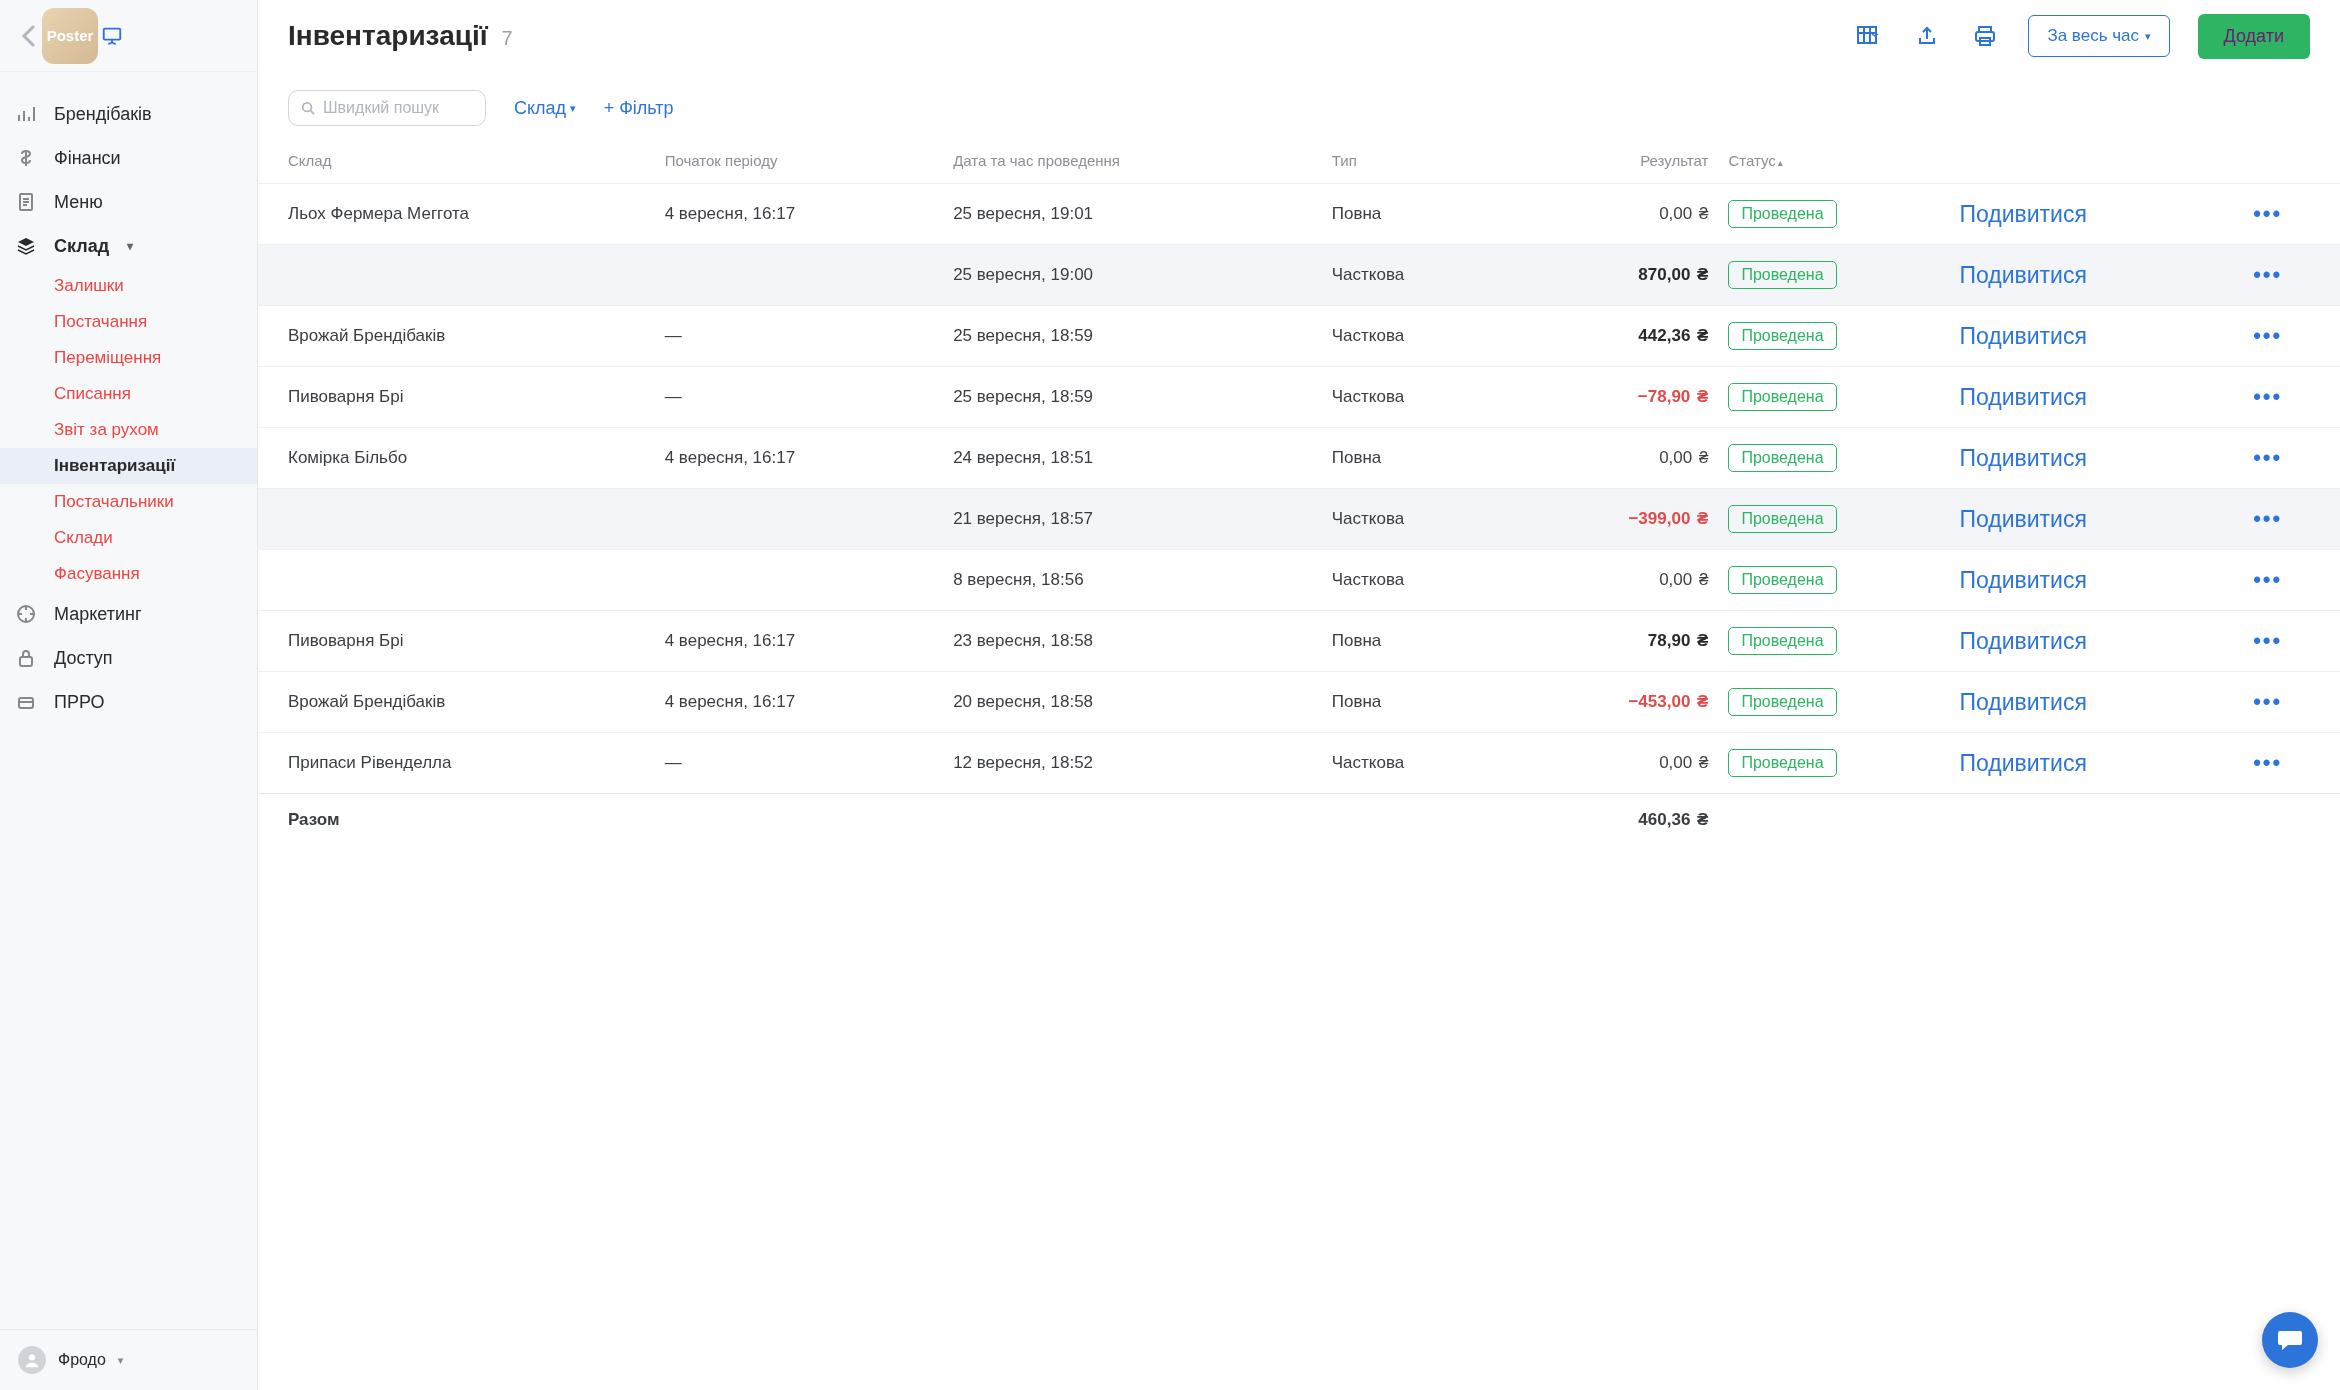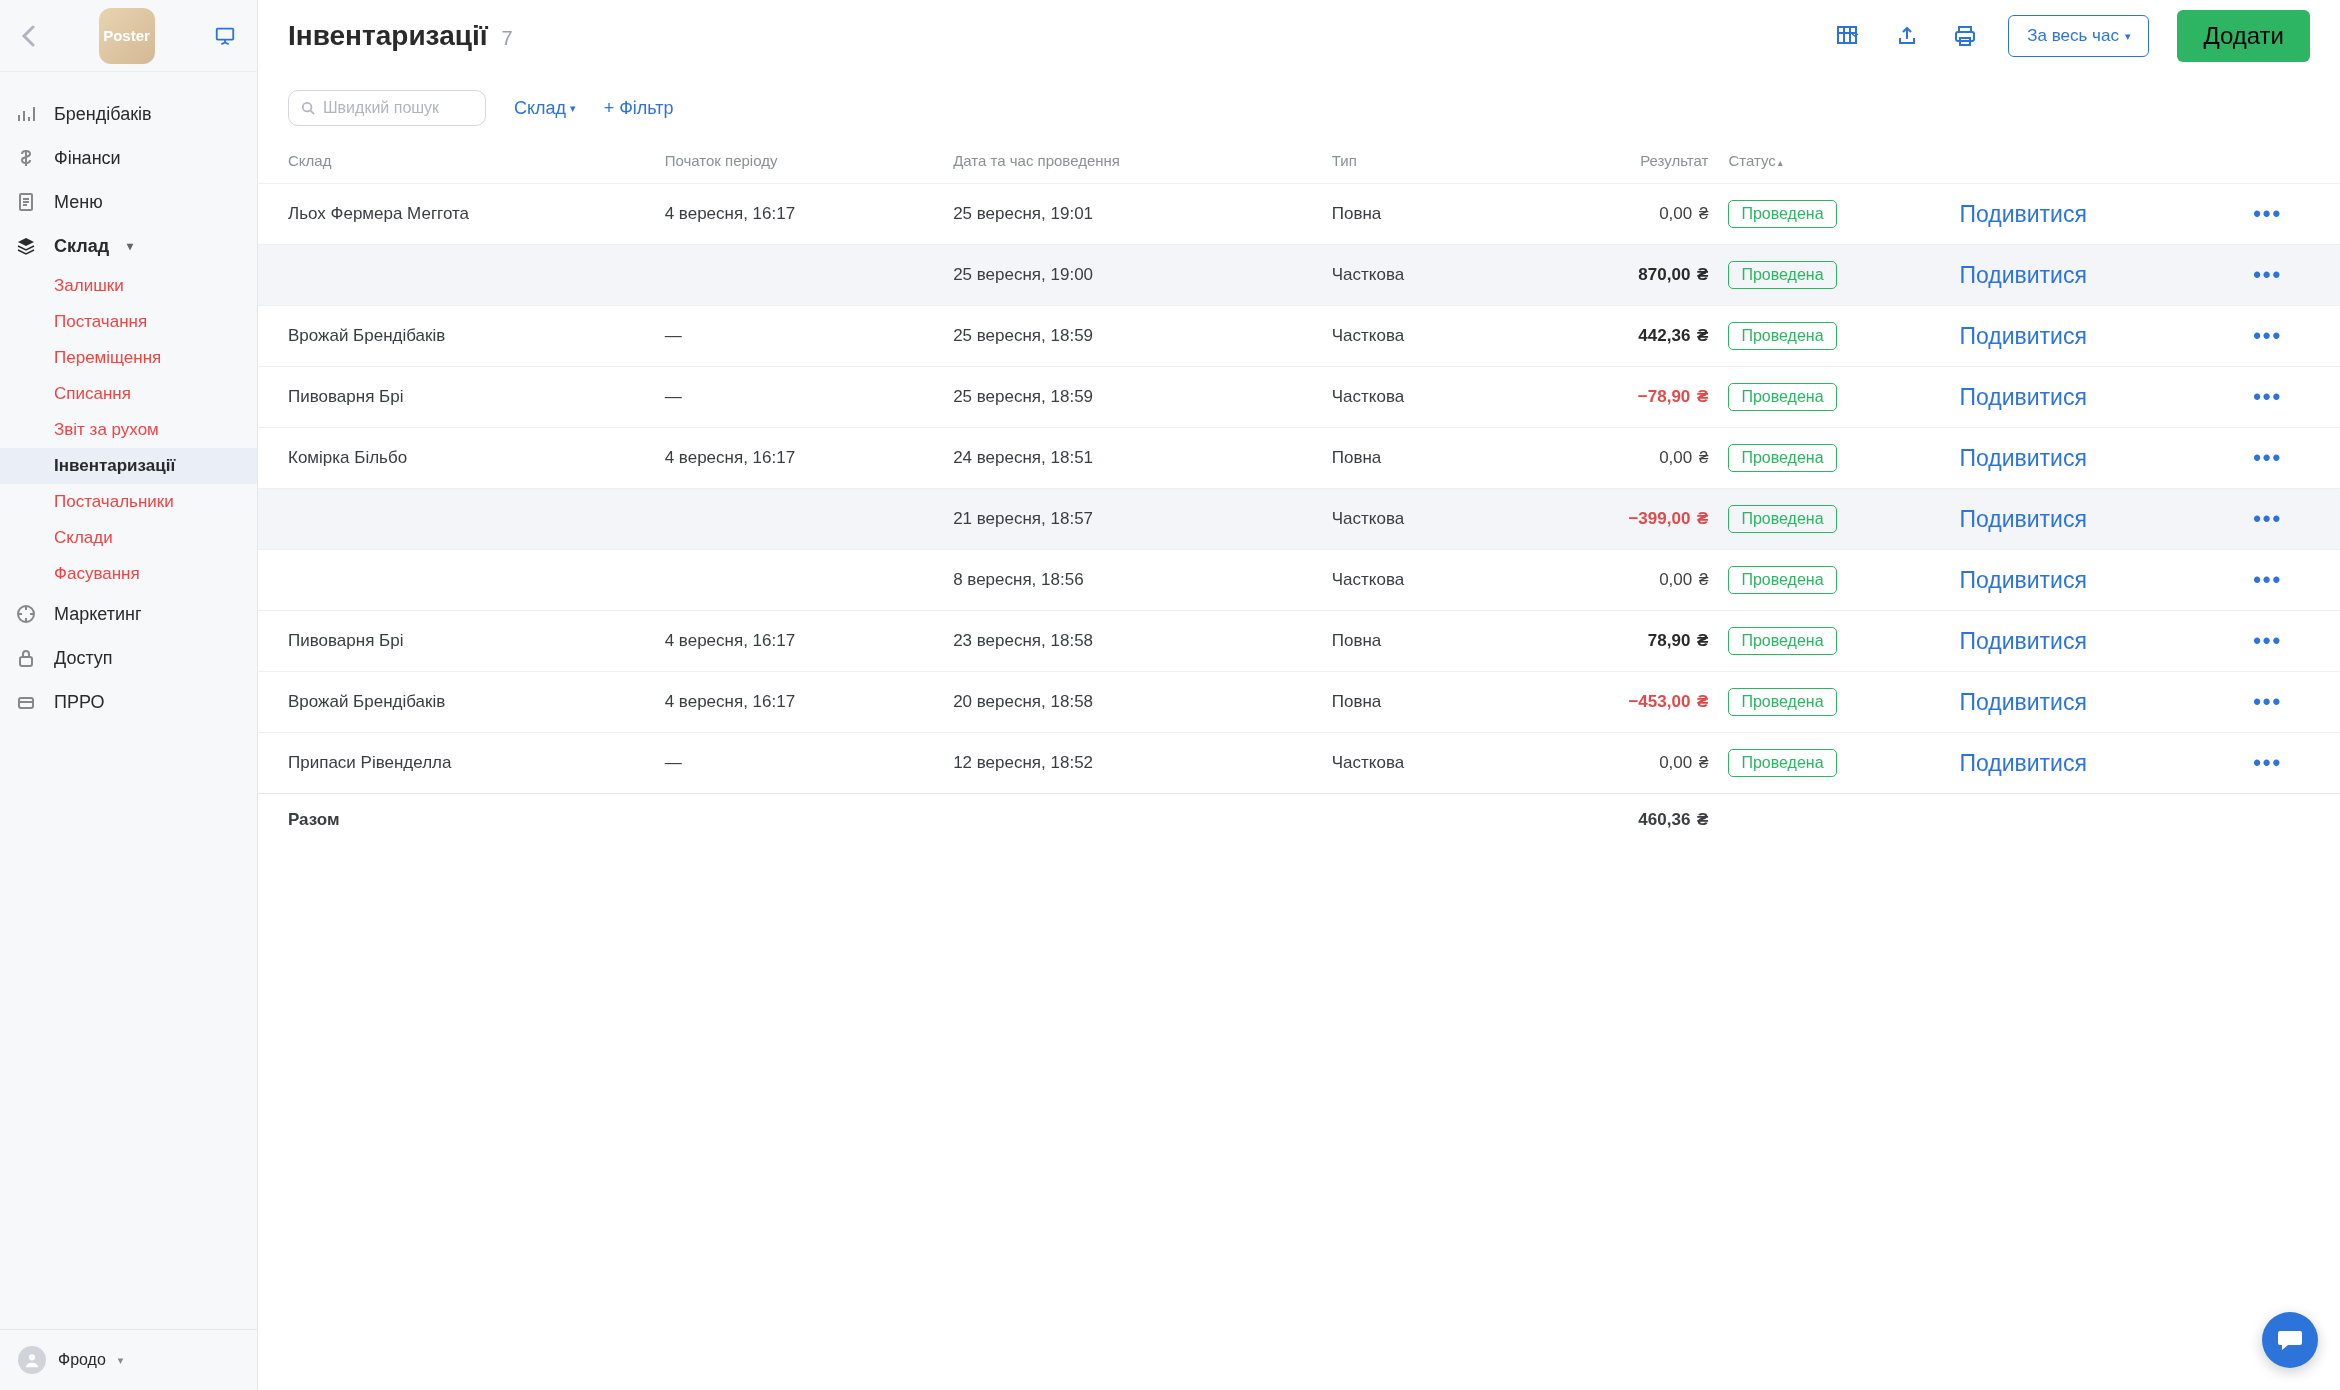--- a/index.html
+++ b/index.html
@@ -1,20 +1,20 @@
 <!DOCTYPE html>
 <html><head>
 <meta charset="utf-8">
 <style>
 * { box-sizing: border-box; margin: 0; padding: 0; }
 body { font-family: -apple-system, BlinkMacSystemFont, "Segoe UI", Helvetica, Arial, sans-serif; font-size: 16px; color: #2a2a2a; background: #fff; }
 .app { display: flex; height: 100vh; }
 
 .sidebar { width: 258px; background: #f7f8fa; border-right: 1px solid #e5e7eb; display: flex; flex-direction: column; }
-.sidebar-header { display: flex; align-items: center; justify-content: space-between; padding: 14px 18px 14px 14px; height: 72px; border-bottom: 1px solid #ebedf0; }
+.sidebar-header { display: flex; align-items: center; padding: 14px 18px 14px 14px; height: 72px; border-bottom: 1px solid #ebedf0; }
 .back-arrow { width: 28px; height: 28px; display: flex; align-items: center; justify-content: center; color: #b0b5bf; cursor: pointer; }
 .logo { width: 56px; height: 56px; border-radius: 12px; background: linear-gradient(135deg,#e8d4b0,#d4b896); display: flex; align-items: center; justify-content: center; color: #fff; font-weight: 600; font-size: 15px; }
 .presentation-icon { width: 28px; height: 28px; display: flex; align-items: center; justify-content: center; color: #2d74da; cursor: pointer; }
 
 .nav { flex: 1; overflow-y: auto; padding-top: 20px; }
 .nav-item { display: flex; align-items: center; padding: 10px 18px 10px 14px; color: #2a2a2a; font-size: 18px; cursor: pointer; gap: 16px; }
 .nav-item .icon { width: 24px; height: 24px; display: flex; align-items: center; justify-content: center; color: #888; flex-shrink: 0; }
 .nav-item.active .icon { color: #2a2a2a; }
 .nav-item .caret { font-size: 12px; color: #666; margin-left: 2px; }
 .nav-item.bold { font-weight: 600; }
@@ -27,21 +27,21 @@
 
 .main { flex: 1; display: flex; flex-direction: column; overflow: hidden; }
 .topbar { display: flex; align-items: center; justify-content: space-between; padding: 18px 30px; height: 72px; }
 .title-wrap { display: flex; align-items: baseline; gap: 14px; }
 .page-title { font-size: 28px; font-weight: 600; color: #2a2a2a; }
 .count-badge { font-size: 20px; color: #9aa0a8; }
 .top-actions { display: flex; align-items: center; gap: 28px; }
 .icon-btn { width: 30px; height: 30px; display: flex; align-items: center; justify-content: center; color: #2d74da; cursor: pointer; font-size: 24px; }
 .period-btn { border: 1px solid #2d74da; color: #2d74da; background: #fff; padding: 10px 18px; border-radius: 6px; font-size: 17px; cursor: pointer; display: inline-flex; align-items: center; gap: 6px; }
 .period-btn .caret { font-size: 11px; }
-.add-btn { background: #2db563; color: #000000; border: none; padding: 12px 26px; border-radius: 6px; font-size: 24px; font-weight: 500; cursor: pointer; }
+.add-btn { background: #2db563; color: #701a75; border: none; padding: 12px 26px; border-radius: 6px; font-size: 18px; font-weight: 500; cursor: pointer; }
 
 .filters { display: flex; align-items: center; gap: 28px; padding: 18px 30px 10px 30px; }
 .search-box { display: flex; align-items: center; border: 1px solid #d4d7dc; border-radius: 10px; padding: 8px 12px; width: 198px; gap: 8px; }
 .search-box input { border: none; outline: none; font-size: 16px; background: transparent; width: 100%; color: #333; }
 .search-box input::placeholder { color: #b0b5bf; }
 .filter-link { color: #2d74da; font-size: 18px; cursor: pointer; display: inline-flex; align-items: center; gap: 4px; }
 .filter-link .caret { font-size: 11px; }
 
 .table-wrap { flex: 1; overflow-y: auto; }
 table { width: 100%; border-collapse: collapse; }

